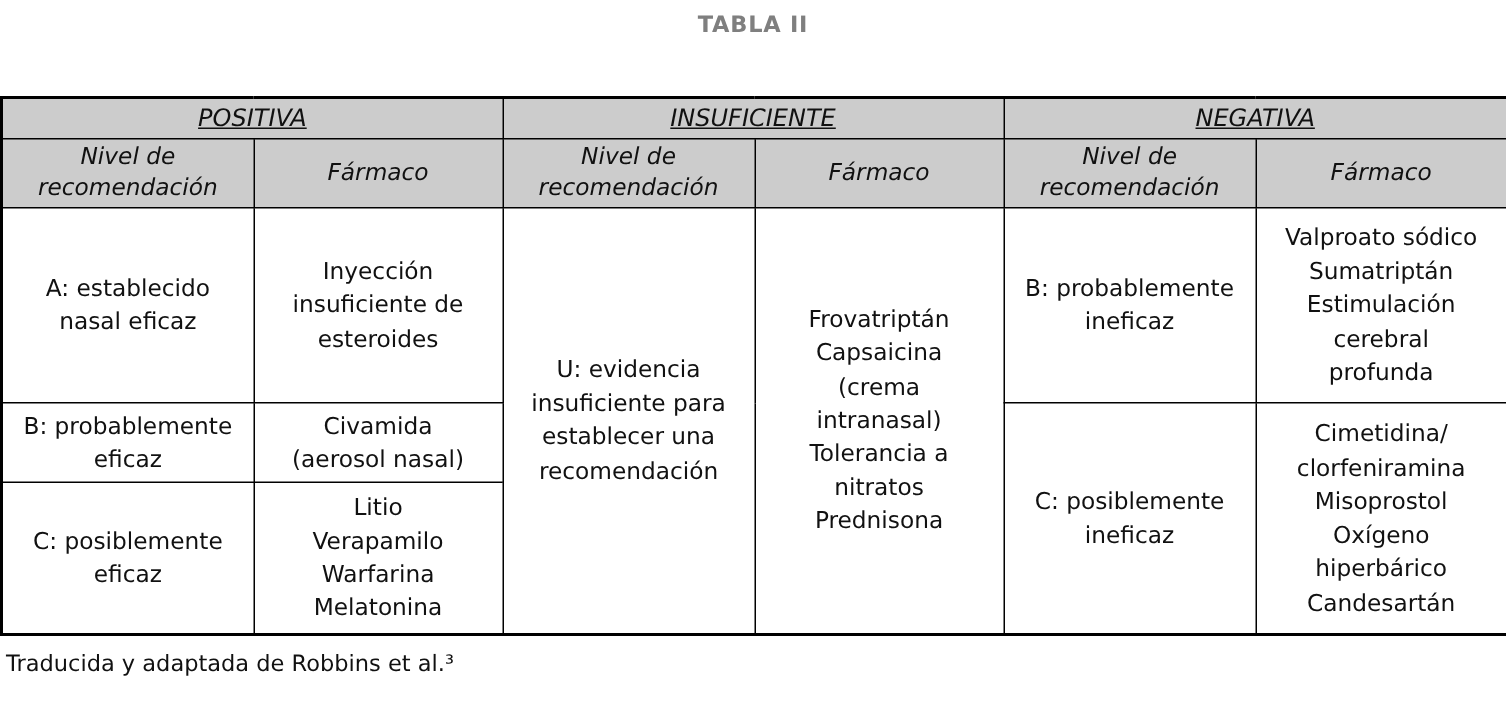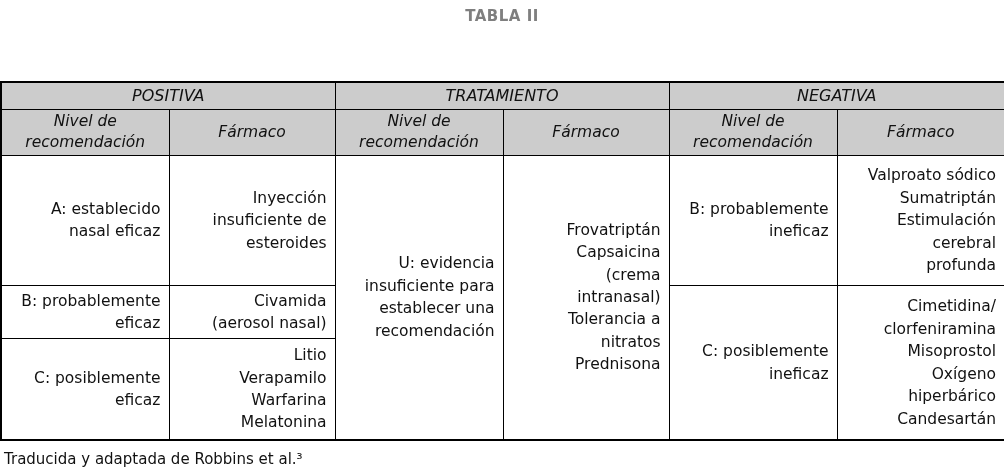--- a/index.html
+++ b/index.html
@@ -10,21 +10,21 @@
   body {
     width: 1004px;
     height: 474px;
     font-family: "DejaVu Sans", "Liberation Sans", sans-serif;
     color: #111111;
     overflow: hidden;
   }
   .title-block {
     text-align: center;
     padding-top: 7px;
-    height: 81px;
+    height: 64px;
     box-sizing: border-box;
   }
   .tabla-label {
     color: #7f7f7f;
     font-weight: bold;
     font-size: 15px;
     letter-spacing: 0.5px;
     margin-bottom: 5px;
   }
   .heading {
@@ -39,21 +39,21 @@
     table-layout: fixed;
     width: 1004px;
     height: 360px;
     border: 2px solid #000000;
     box-sizing: border-box;
   }
   .rec-table th, .rec-table td {
     border: 1px solid #000000;
     box-sizing: border-box;
   }
-  .group-row { height: 27px; }
+  .group-row { height: 27px; text-decoration: underline; }
   .group-row th {
     background: #cccccc;
     font-style: italic;
     font-weight: normal;
     font-size: 16px;
     text-align: center;
     padding: 0;
   }
   .subheader-row { height: 45px; }
   .subheader-row th {
@@ -64,21 +64,21 @@
     text-align: center;
     white-space: pre-line;
     line-height: 1.35;
     padding: 0;
   }
   .rec-table td {
     font-size: 15.5px;
     line-height: 1.45;
     padding: 3px 8px;
     vertical-align: middle;
-    text-align: right;
+    text-align: center;
     white-space: pre-line;
     background: #ffffff;
   }
   .row-b1 { height: 129px; }
   .row-b2 { height: 51px; }
   .row-b3 { height: 100px; }
   .footnote {
     font-size: 15px;
     padding: 9px 2px 0 4px;
     color: #111111;
@@ -96,21 +96,21 @@
     <col style="width:168px">
     <col style="width:166px">
     <col style="width:168px">
     <col style="width:166px">
     <col style="width:168px">
     <col style="width:168px">
   </colgroup>
   <tbody>
     <tr class="group-row">
       <th colspan="2">POSITIVA</th>
-      <th colspan="2">TRATAMIENTO</th>
+      <th colspan="2">INSUFICIENTE</th>
       <th colspan="2">NEGATIVA</th>
     </tr>
     <tr class="subheader-row">
       <th>Nivel de
 recomendación</th>
       <th>Fármaco</th>
       <th>Nivel de
 recomendación</th>
       <th>Fármaco</th>
       <th>Nivel de

